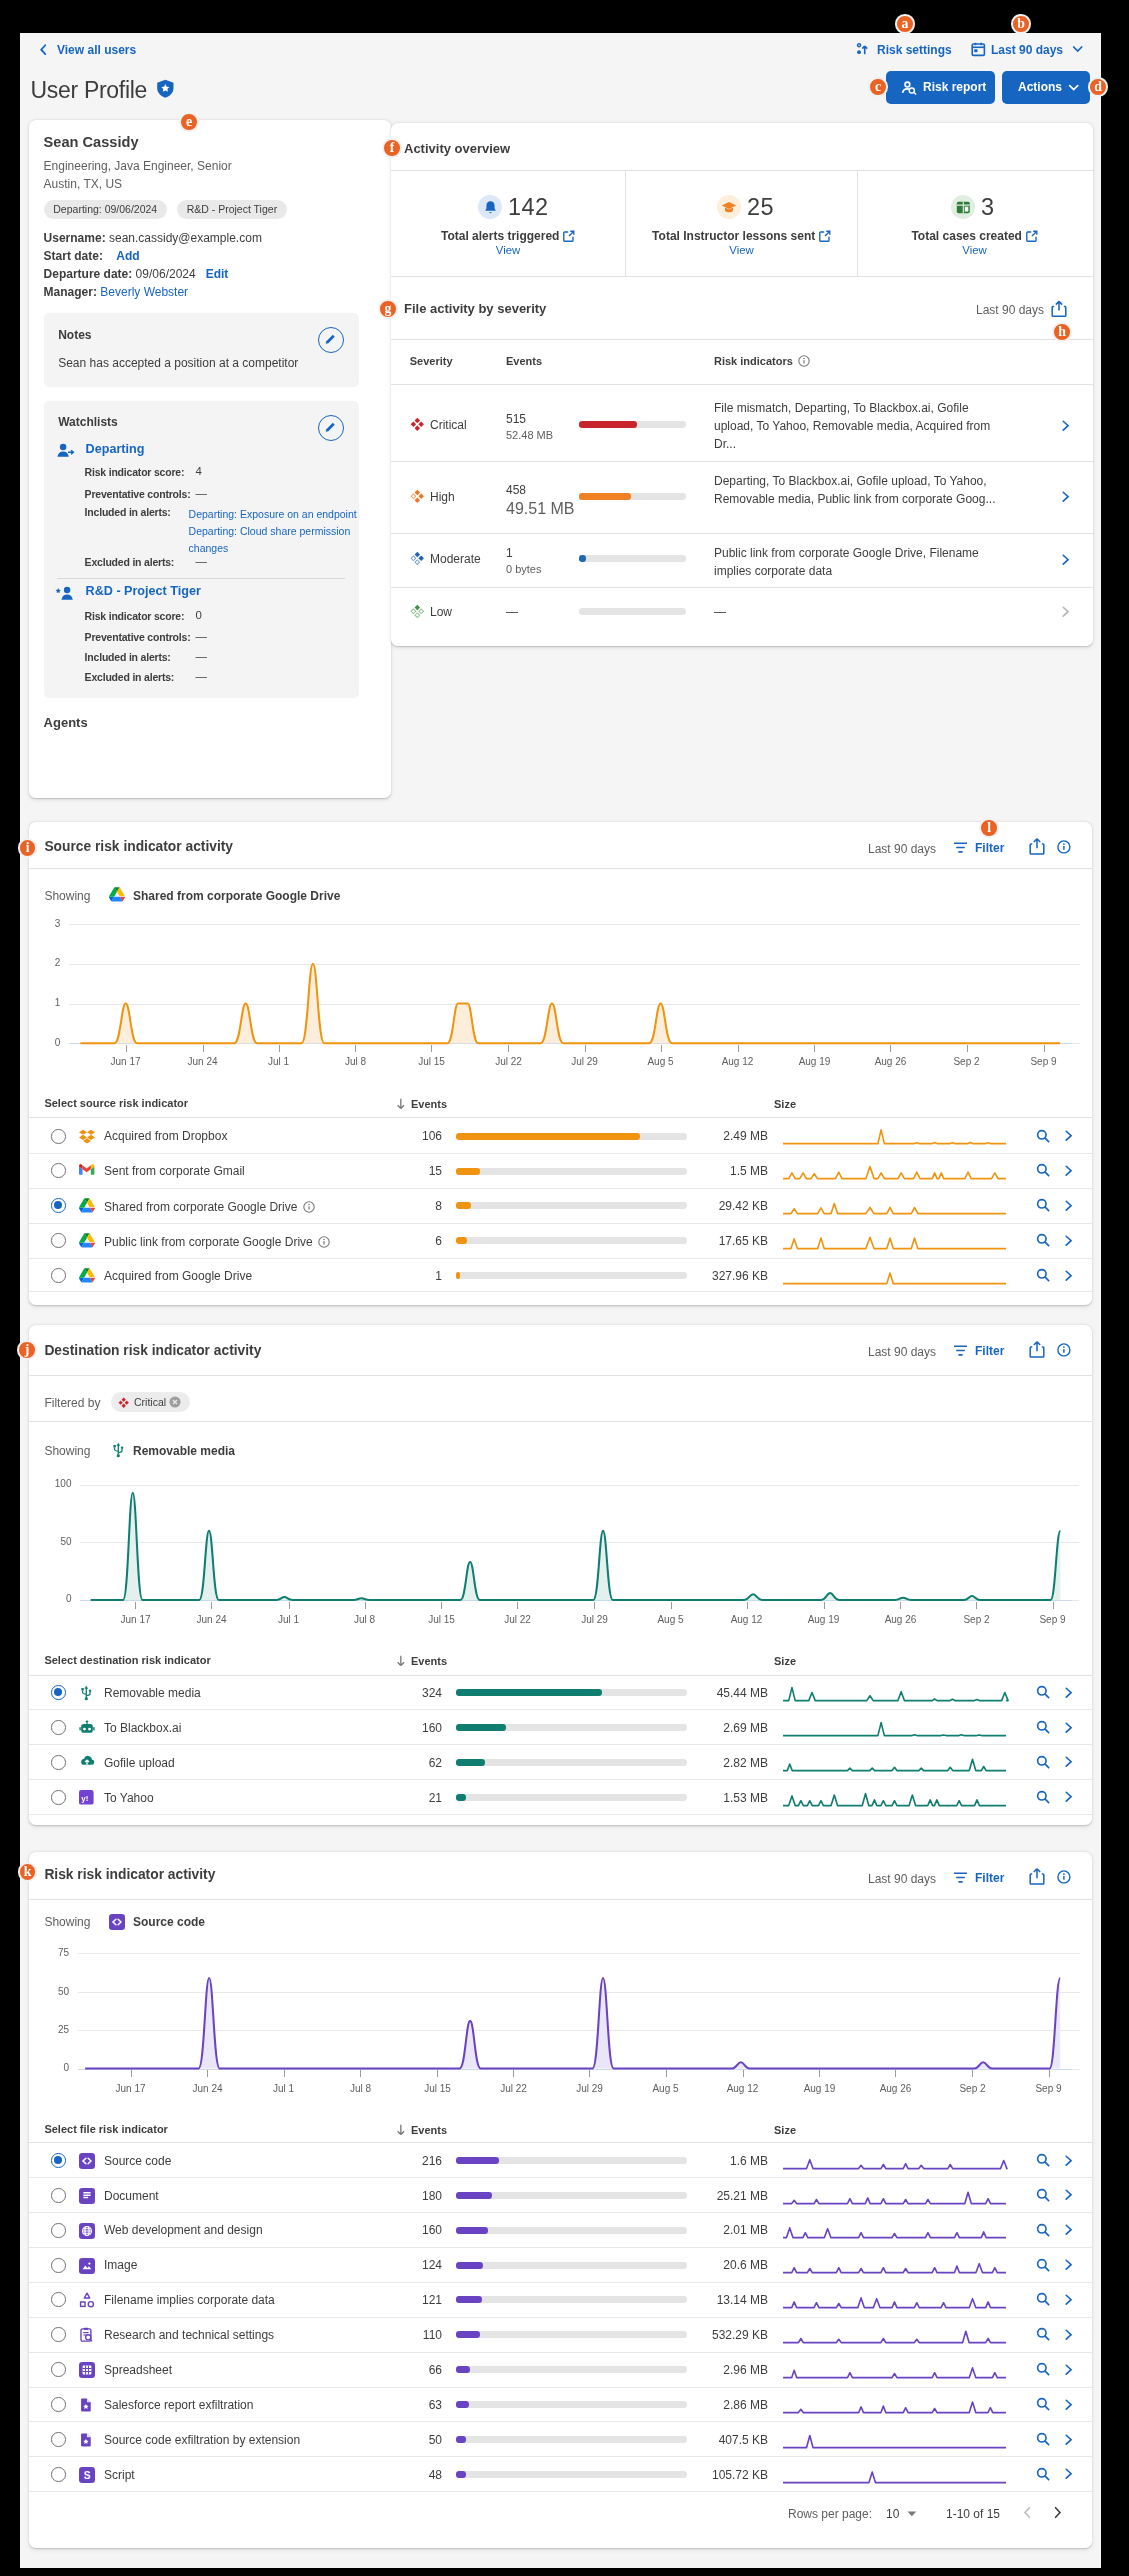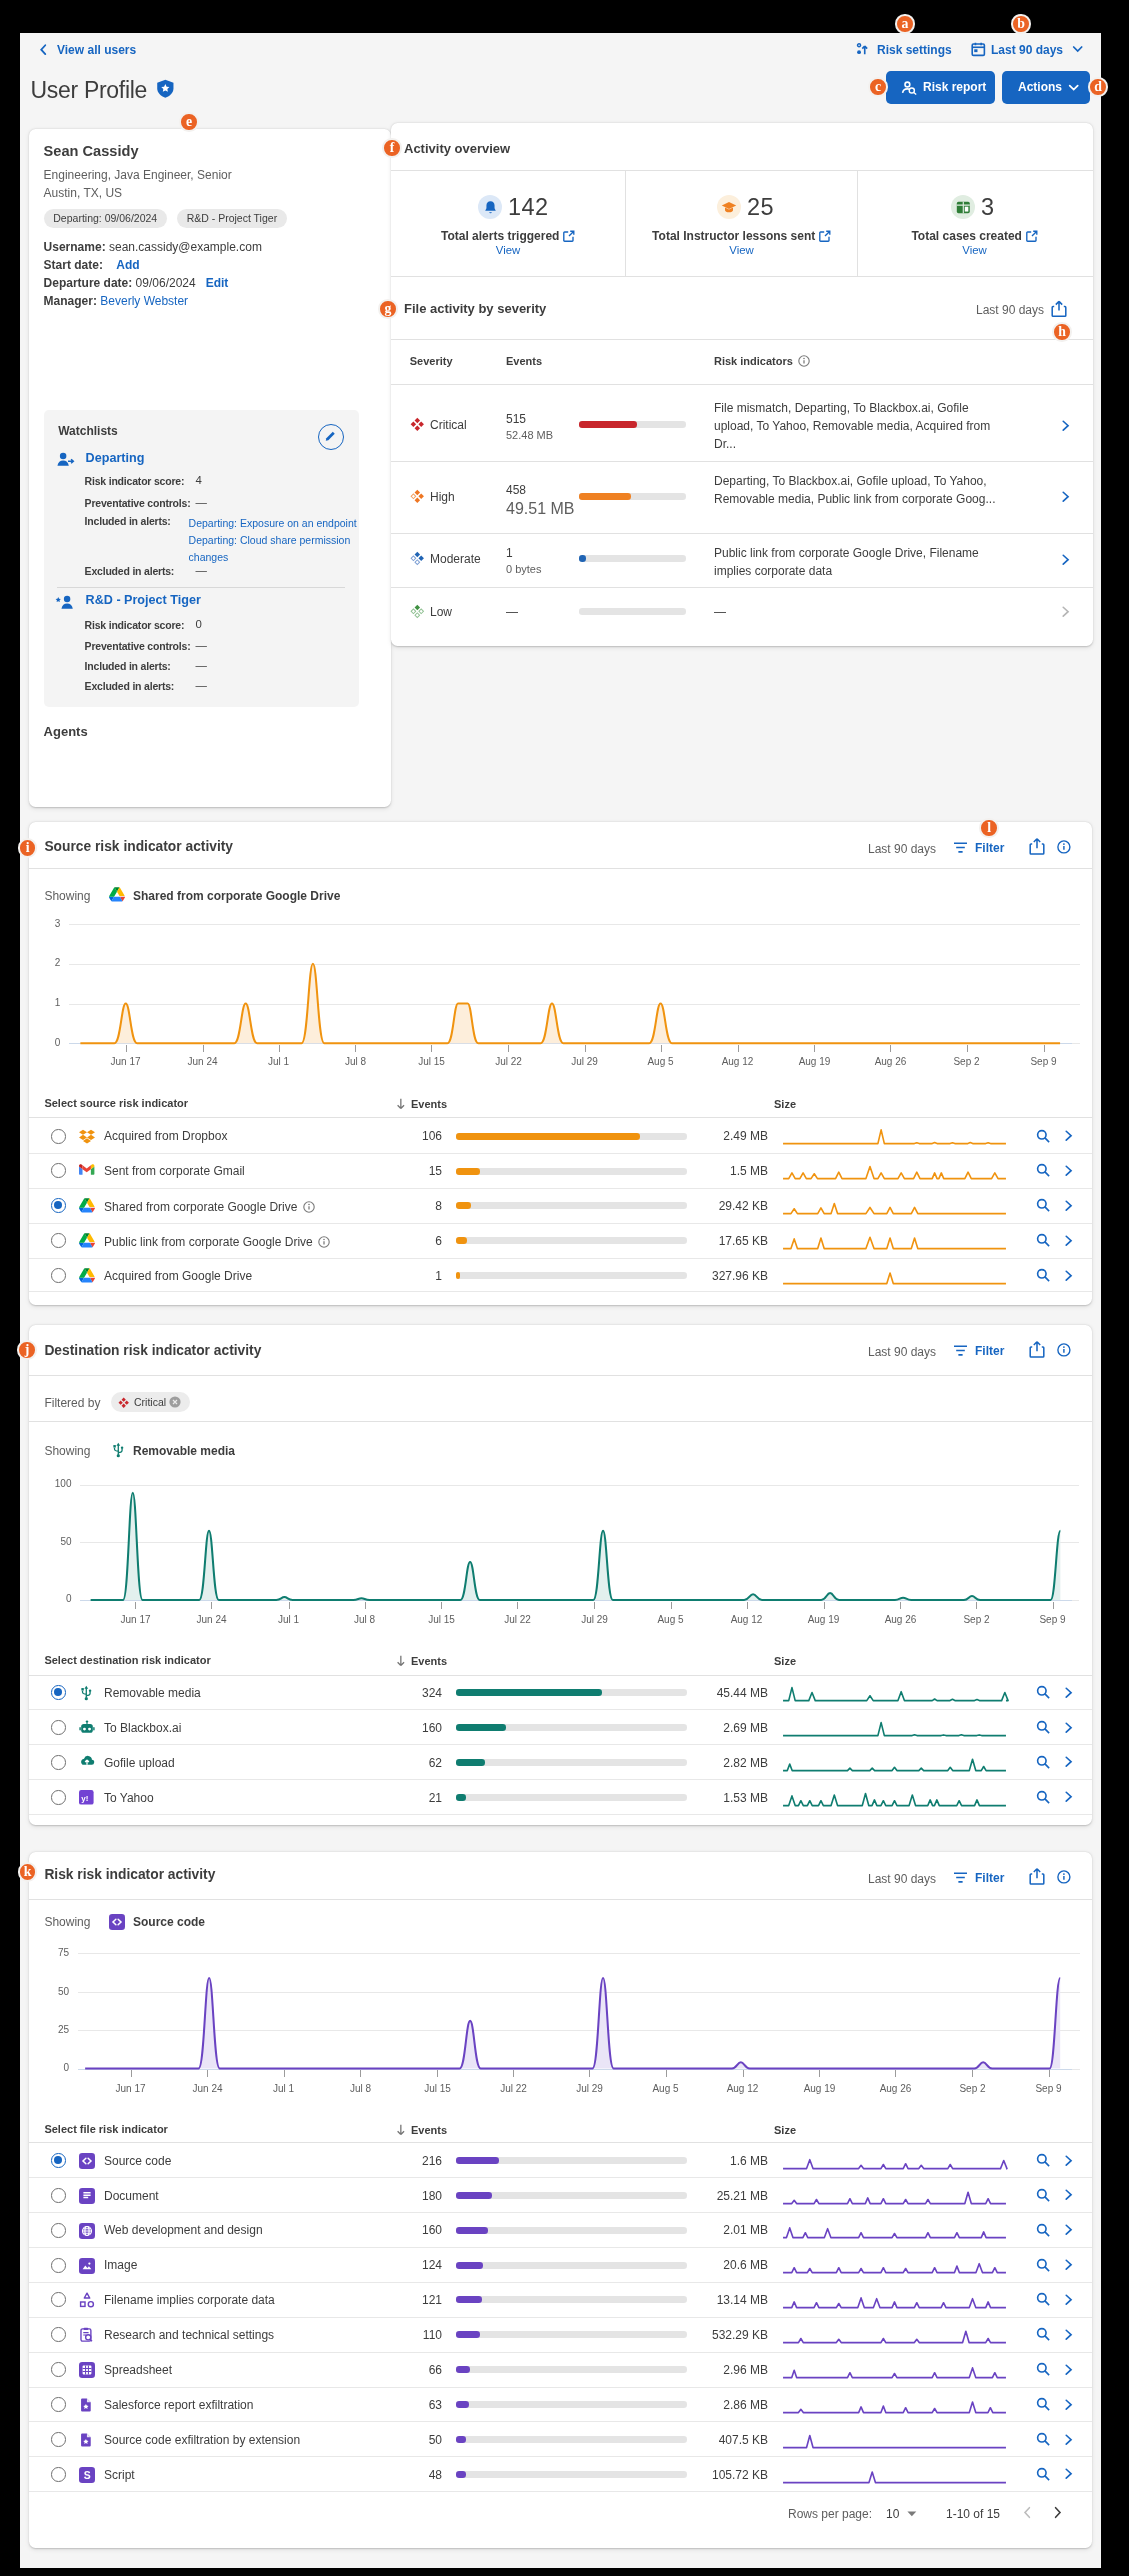--- a/index.html
+++ b/index.html
@@ -67,32 +67,41 @@
       </svg>
 <div class="abs" style="left:37px;top:9px;color:#fff;font-weight:bold;font-size:12px">Risk report</div>
     </div>
 <div class="abs" style="left:982px;top:38px;width:88px;height:33px;background:#1665c1;border-radius:4.9px">
 <div class="abs" style="left:16px;top:9px;color:#fff;font-weight:bold;font-size:12px">Actions</div>
 <svg style="left:66px;top:13px" width="11.4" height="8" viewBox="0 0 14 10">
         <path d="M2 2l5 5 5-5" stroke="#fff" stroke-width="2.2" fill="none" stroke-linecap="round"></path>
       </svg>
     </div>
 
-<div class="card" style="left:9px;top:96px;width:362px;height:678px">
+<div class="card" style="left:9px;top:87px;width:362px;height:678px">
 <div class="abs b" style="left:14.6px;top:13.8px;font-size:14.6px">Sean Cassidy</div>
 <div class="abs gray t15" style="left:14.6px;top:37px;line-height:18px">Engineering, Java Engineer, Senior<br>Austin, TX, US</div>
 <div class="pill" style="left:14.6px;top:80px">Departing: 09/06/2024</div>
 <div class="pill" style="left:148px;top:80px">R&amp;D - Project Tiger</div>
 <div class="abs t15" style="left:14.6px;top:109px;line-height:18px">
 <div><span class="b">Username:</span> sean.cassidy@example.com</div>
 <div><span class="b">Start date:</span>&nbsp;&nbsp;&nbsp;&nbsp;<span class="link">Add</span></div>
 <div><span class="b">Departure date:</span> 09/06/2024&nbsp;&nbsp;&nbsp;<span class="link">Edit</span></div>
 <div><span class="b">Manager:</span>&nbsp;<span class="blue">Beverly Webster</span></div>
 </div>
 
+<div class="abs" style="left:14.6px;top:193px;width:315px;height:74px;background:#f4f4f4;border-radius:4.9px">
+<div class="abs b" style="left:14.6px;top:14.6px;font-size:12px">Notes</div>
+<div class="abs" style="left:274px;top:13.8px;width:26px;height:26px;border:1.2px solid #1665c1;border-radius:50%">
+<svg style="left:6.5px;top:6.5px" width="10.5" height="10.5" viewBox="0 0 14 14">
+            <path d="M1 13l.8-3.4L10.4 1l2.6 2.6-8.6 8.6z" fill="#1665c1"></path>
+          </svg>
+        </div>
+<div class="abs t15" style="left:14.6px;top:43px">Sean has accepted a position at a competitor</div>
+</div>
 
 <div class="abs" style="left:14.6px;top:281px;width:315px;height:297px;background:#f4f4f4;border-radius:4.9px">
 <div class="abs b" style="left:14.6px;top:13.8px;font-size:12px">Watchlists</div>
 <div class="abs" style="left:274px;top:13.8px;width:26px;height:26px;border:1.2px solid #1665c1;border-radius:50%">
 <svg style="left:6.5px;top:6.5px" width="10.5" height="10.5" viewBox="0 0 14 14">
             <path d="M1 13l.8-3.4L10.4 1l2.6 2.6-8.6 8.6z" fill="#1665c1"></path>
           </svg>
         </div>
 
 <svg style="left:11.4px;top:41px" width="19.5" height="18" viewBox="0 0 24 22">

